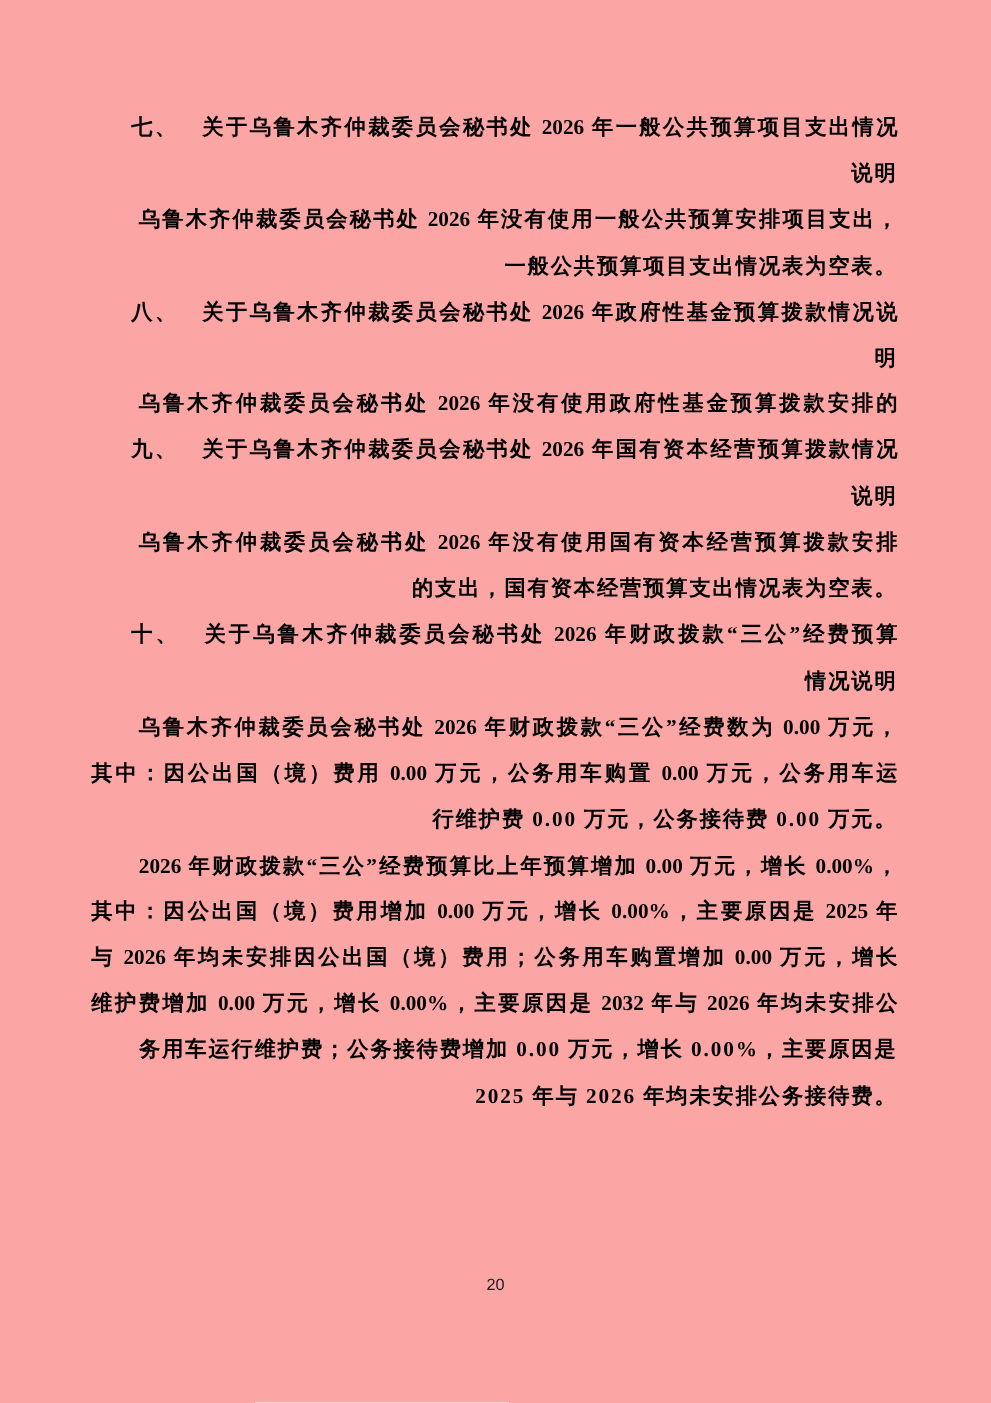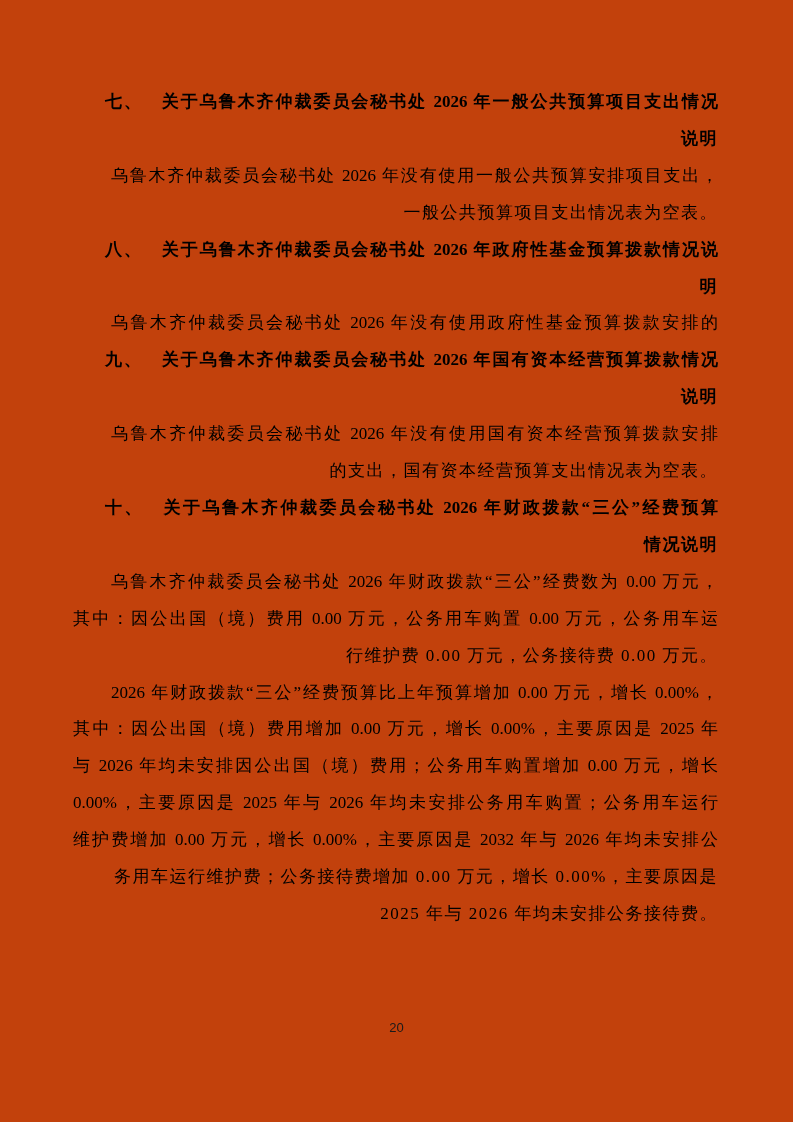--- a/index.html
+++ b/index.html
@@ -4,34 +4,34 @@
 <style>
   html, body {
     margin: 0;
     padding: 0;
     background: #ffffff;
   }
   .page {
     position: relative;
     width: 793px;
     height: 1122px;
-    background: #c2410c;
+    background: #fca5a5;
     color: #000000;
     font-family: "Liberation Serif", serif;
     overflow: hidden;
   }
   .content {
     position: absolute;
     left: 73px;
     top: 84px;
     width: 645px;
     font-size: 17px;
     line-height: 36.9px;
   }
-  .block { margin: 0; }
+  .block { margin: 0; font-weight: bold; }
   .heading { font-weight: 700; }
   .line {
     letter-spacing: 1.5px;
     text-align: right;
     white-space: pre-wrap;
   }
   .line.justify {
     letter-spacing: normal;
     text-align: justify;
     text-align-last: justify;
@@ -83,21 +83,20 @@
       </div>
       <div class="block paragraph">
         <div class="line justify indent">乌鲁木齐仲裁委员会秘书处 2026 年财政拨款“三公”经费数为 0.00 万元，</div>
         <div class="line justify">其中：因公出国（境）费用 0.00 万元，公务用车购置 0.00 万元，公务用车运</div>
         <div class="line">行维护费 0.00 万元，公务接待费 0.00 万元。</div>
       </div>
       <div class="block paragraph">
         <div class="line justify indent">2026 年财政拨款“三公”经费预算比上年预算增加 0.00 万元，增长 0.00%，</div>
         <div class="line justify">其中：因公出国（境）费用增加 0.00 万元，增长 0.00%，主要原因是 2025 年</div>
         <div class="line justify">与 2026 年均未安排因公出国（境）费用；公务用车购置增加 0.00 万元，增长</div>
-        <div class="line justify">0.00%，主要原因是 2025 年与 2026 年均未安排公务用车购置；公务用车运行</div>
         <div class="line justify">维护费增加 0.00 万元，增长 0.00%，主要原因是 2032 年与 2026 年均未安排公</div>
         <div class="line">务用车运行维护费；公务接待费增加 0.00 万元，增长 0.00%，主要原因是</div>
         <div class="line">2025 年与 2026 年均未安排公务接待费。</div>
       </div>
     </main>
   <footer class="footer">
     <span>20</span>
   </footer>
 </div>
 

